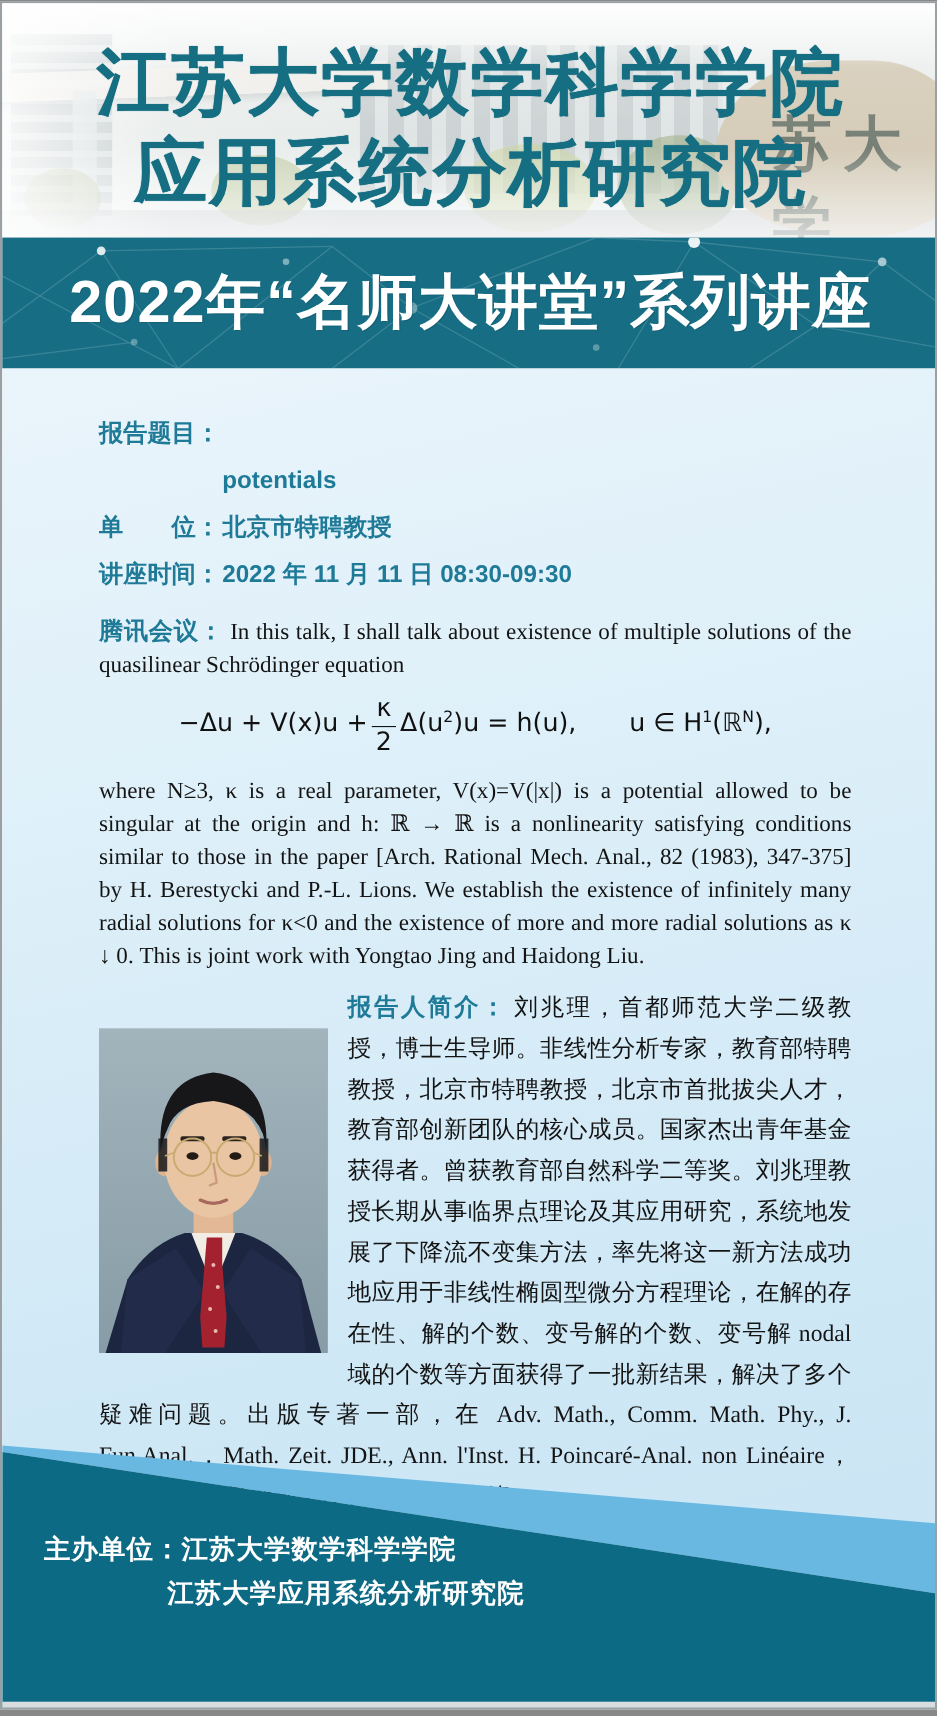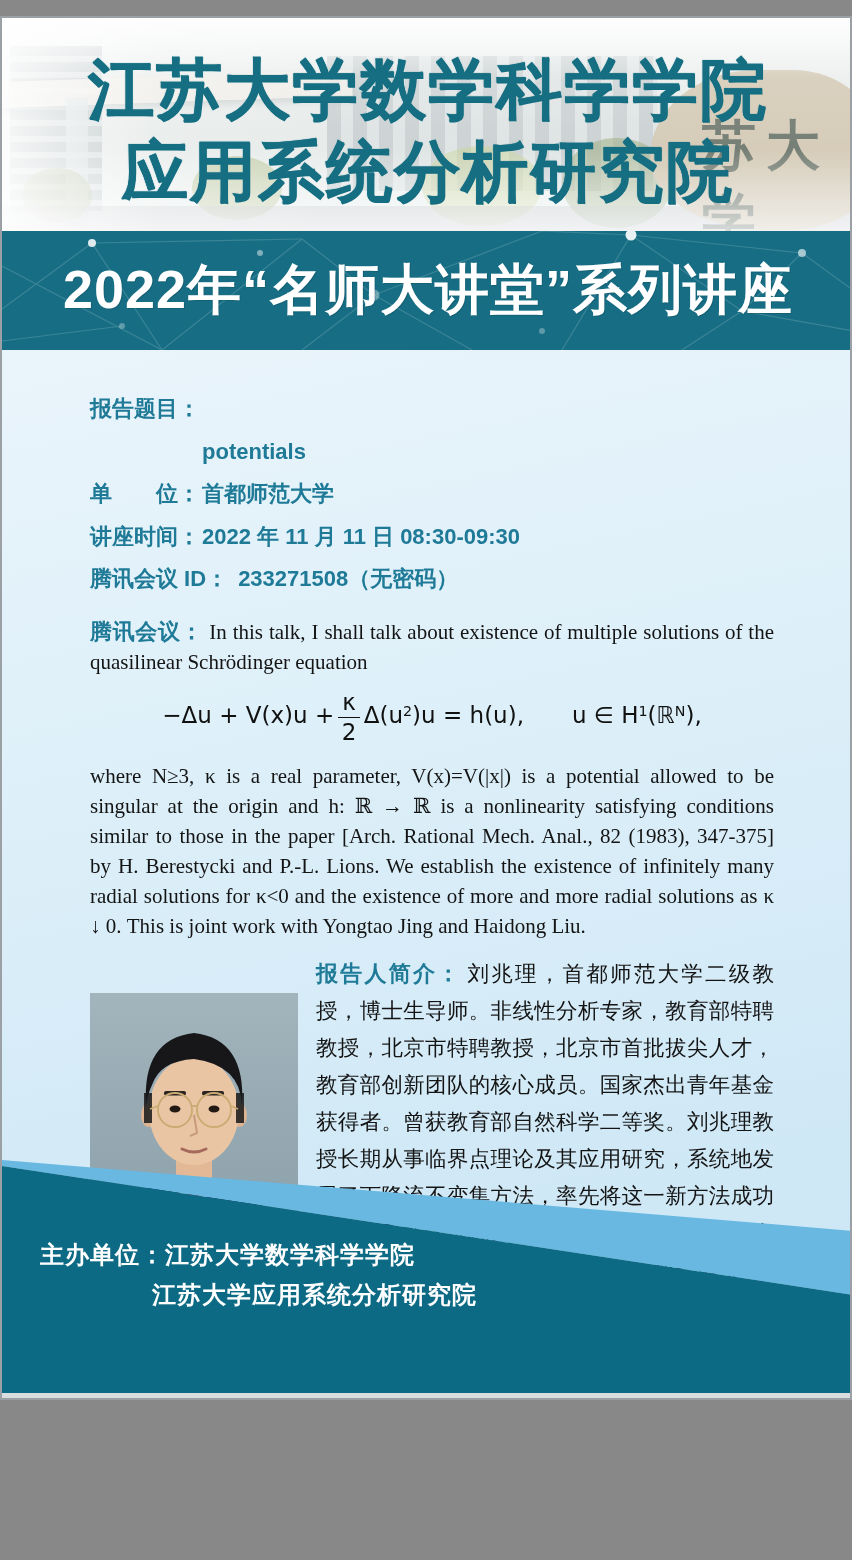--- a/index.html
+++ b/index.html
@@ -1,17 +1,17 @@
 <!DOCTYPE html>
 <html><head>
 <meta charset="utf-8">
 <style>
   html,body{margin:0;padding:0;background:#888;}
   .poster{
-    position:relative; width:852px; height:1384px; margin:16px auto;
+    position:relative; width:852px; height:1553px; margin:1px auto;
     background:#fff; overflow:hidden;
     border:2px solid #9aa0a3; box-sizing:border-box;
     font-family:"Liberation Sans","DejaVu Sans",sans-serif;
   }
   
   .header{position:absolute; left:0; top:0; width:852px; height:213px;
     background:linear-gradient(180deg,#eef1f0 0%,#e3e8e6 55%,#eef2f1 100%); overflow:hidden;}
   .bldg{position:absolute; background:rgba(148,158,162,.42);}
   .bldg-left{left:8px; top:28px; width:92px; height:165px;
     background:repeating-linear-gradient(180deg,rgba(140,152,158,.5) 0 10px,rgba(190,198,202,.45) 10px 16px);}
@@ -142,32 +142,28 @@
         <span class="info-label">报告题目：</span>
         <span class="info-value">
           <br>
           <span>potentials</span>
         </span>
       </div>
 
 
       <div class="info-row">
         <span class="info-label">单　　位：</span>
-        <span class="info-value">首都师范大学</span>
+        <span class="info-value">北京市特聘教授</span>
       </div>
 
       <div class="info-row">
         <span class="info-label">讲座时间：</span>
         <span class="info-value">2022 年 11 月 11 日 08:30-09:30</span>
       </div>
 
-      <div class="info-row">
-        <span class="info-label wide">腾讯会议 ID：</span>
-        <span class="info-value">233271508（无密码）</span>
-      </div>
 
       <div class="abstract">
         <span class="inline-label">腾讯会议：</span><span>In this talk, I shall talk about existence of multiple solutions of the quasilinear Schrödinger equation</span>
         <div class="equation">
           <span>−Δu + V(x)u +</span><span class="frac"><span class="num">κ</span><span class="den">2</span></span><span>Δ(u</span><sup class="eq">2</sup><span>)u = h(u),</span><span class="eq-gap"></span><span>u ∈ H</span><sup class="eq">1</sup><span>(ℝ</span><sup class="eq">N</sup><span>),</span>
         </div>
         <span>where N≥3, κ is a real parameter, V(x)=V(|x|) is a potential allowed to be singular at the origin and h: ℝ → ℝ is a nonlinearity satisfying conditions similar to those in the paper [Arch. Rational Mech. Anal., 82 (1983), 347-375] by H. Berestycki and P.-L. Lions. We establish the existence of infinitely many radial solutions for κ&lt;0 and the existence of more and more radial solutions as κ ↓ 0. This is joint work with Yongtao Jing and Haidong Liu.</span>
       </div>
 
       <div class="bio">

